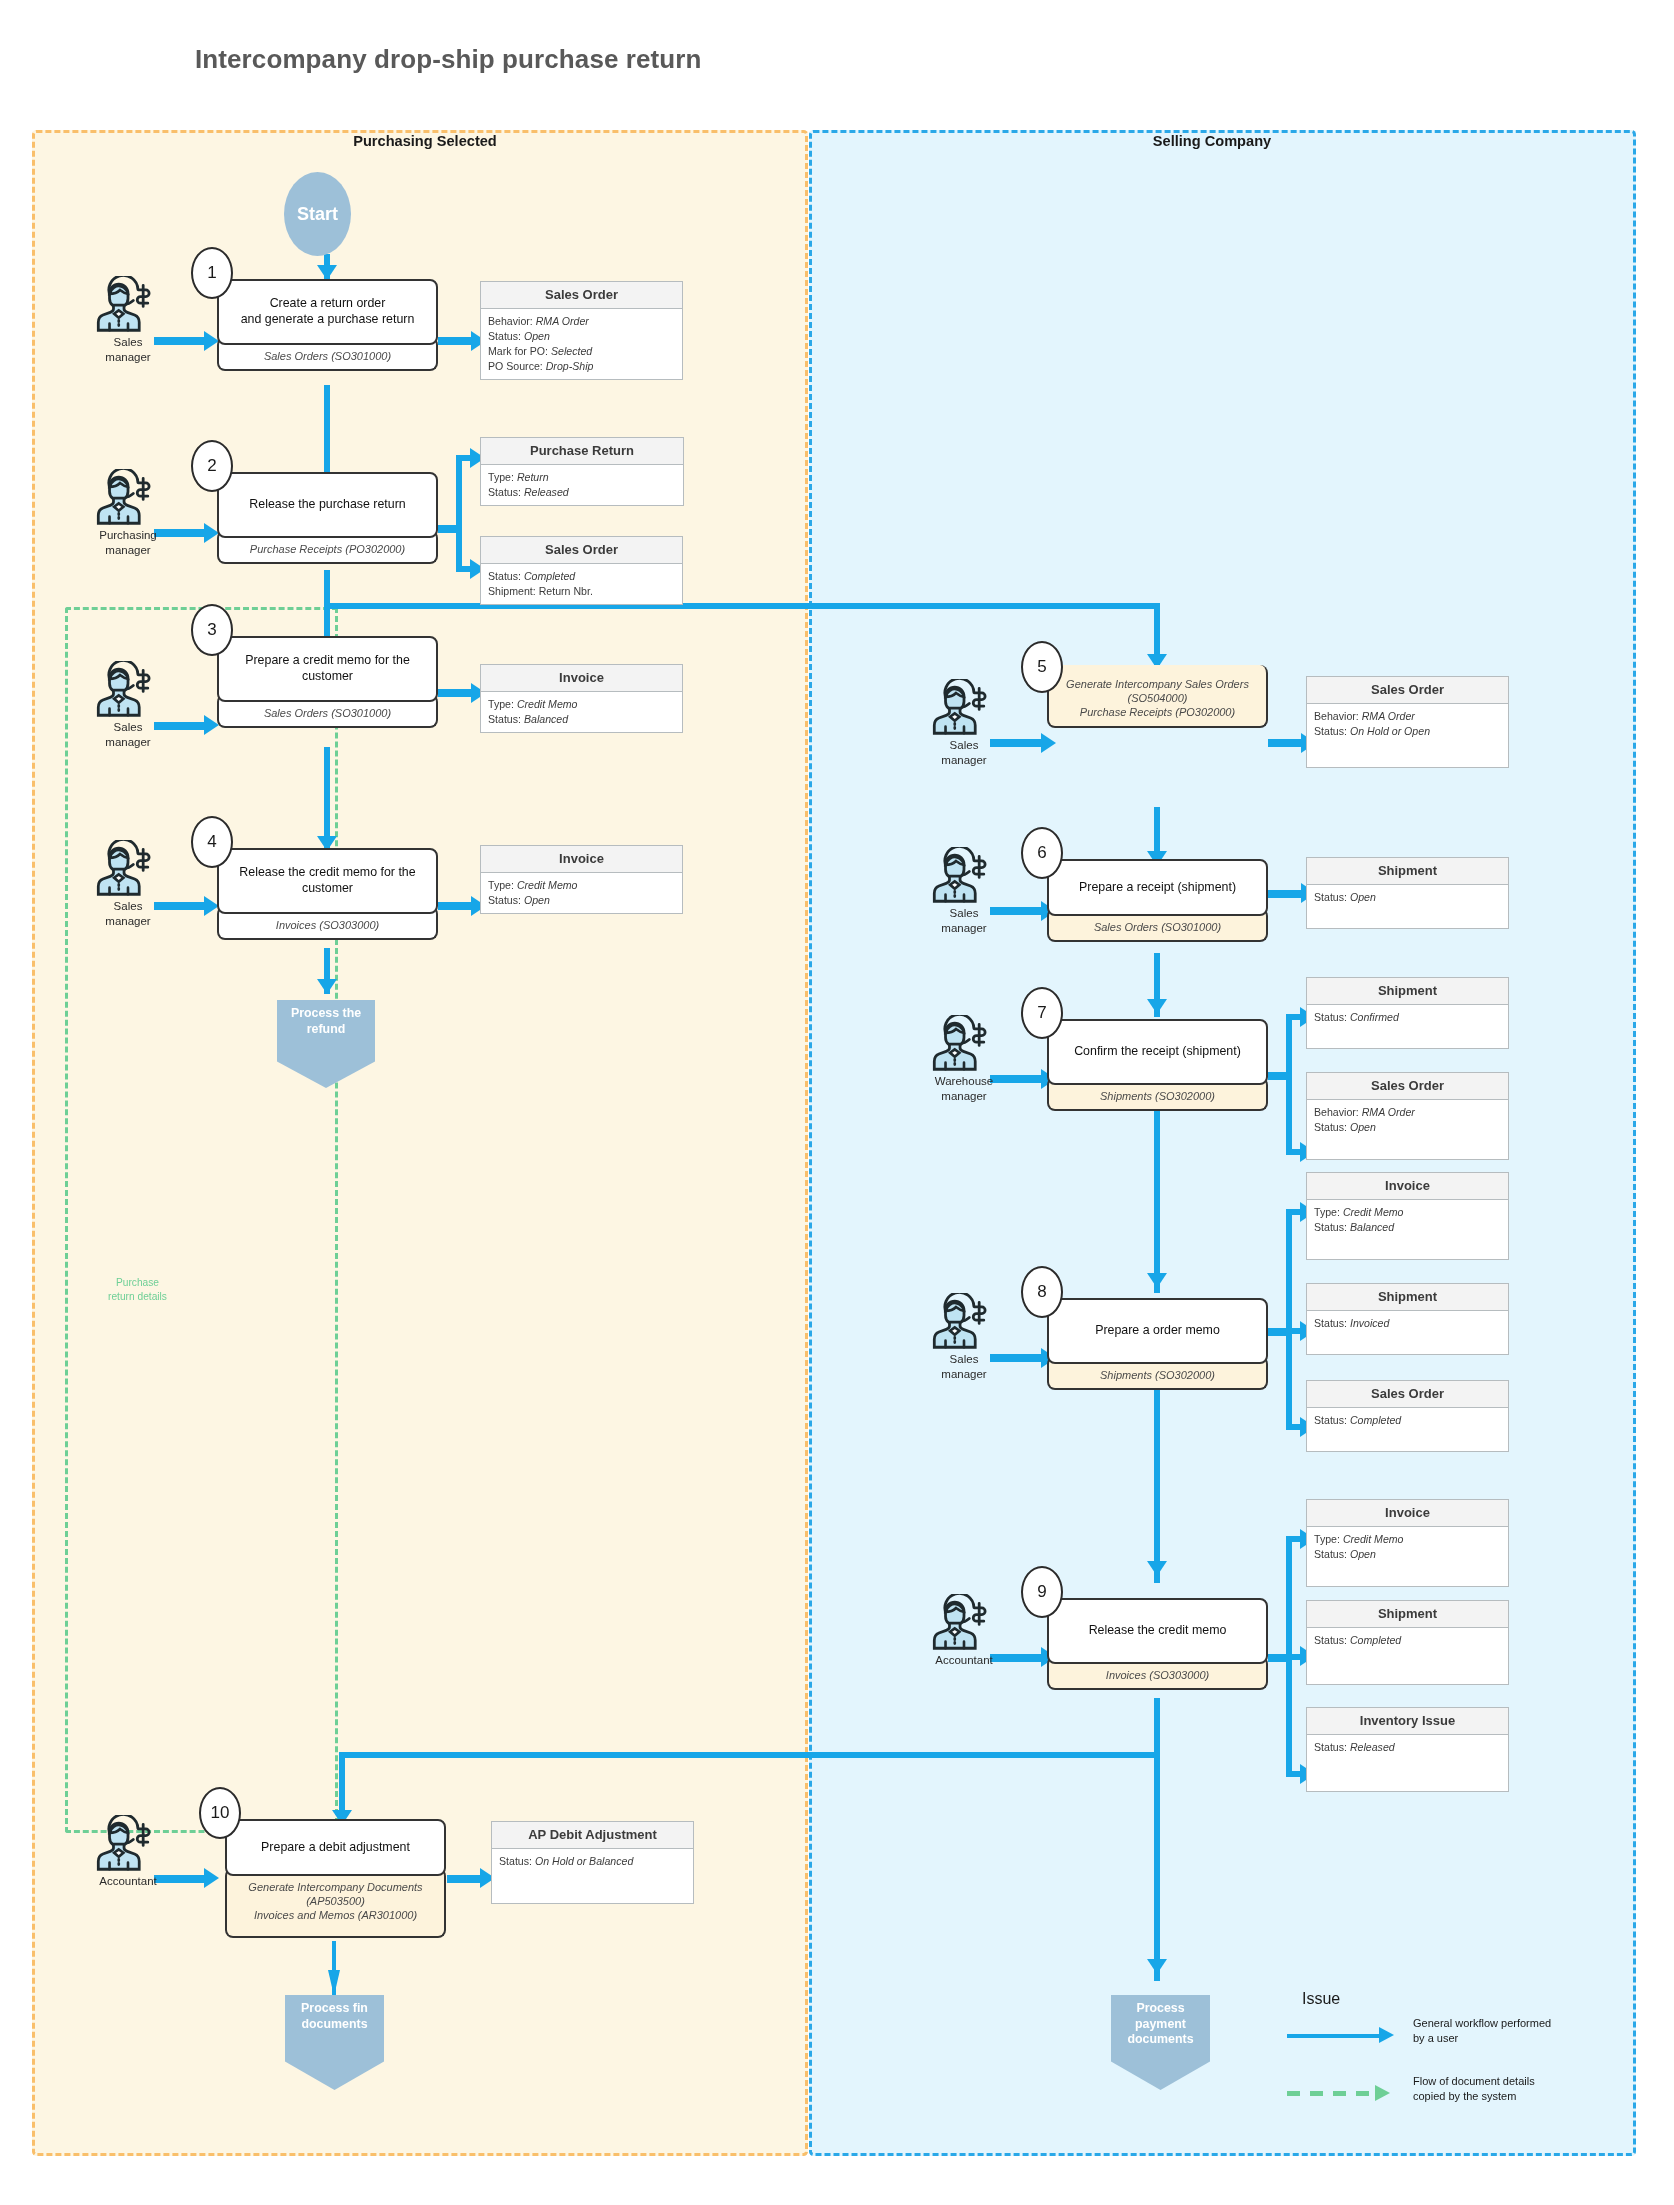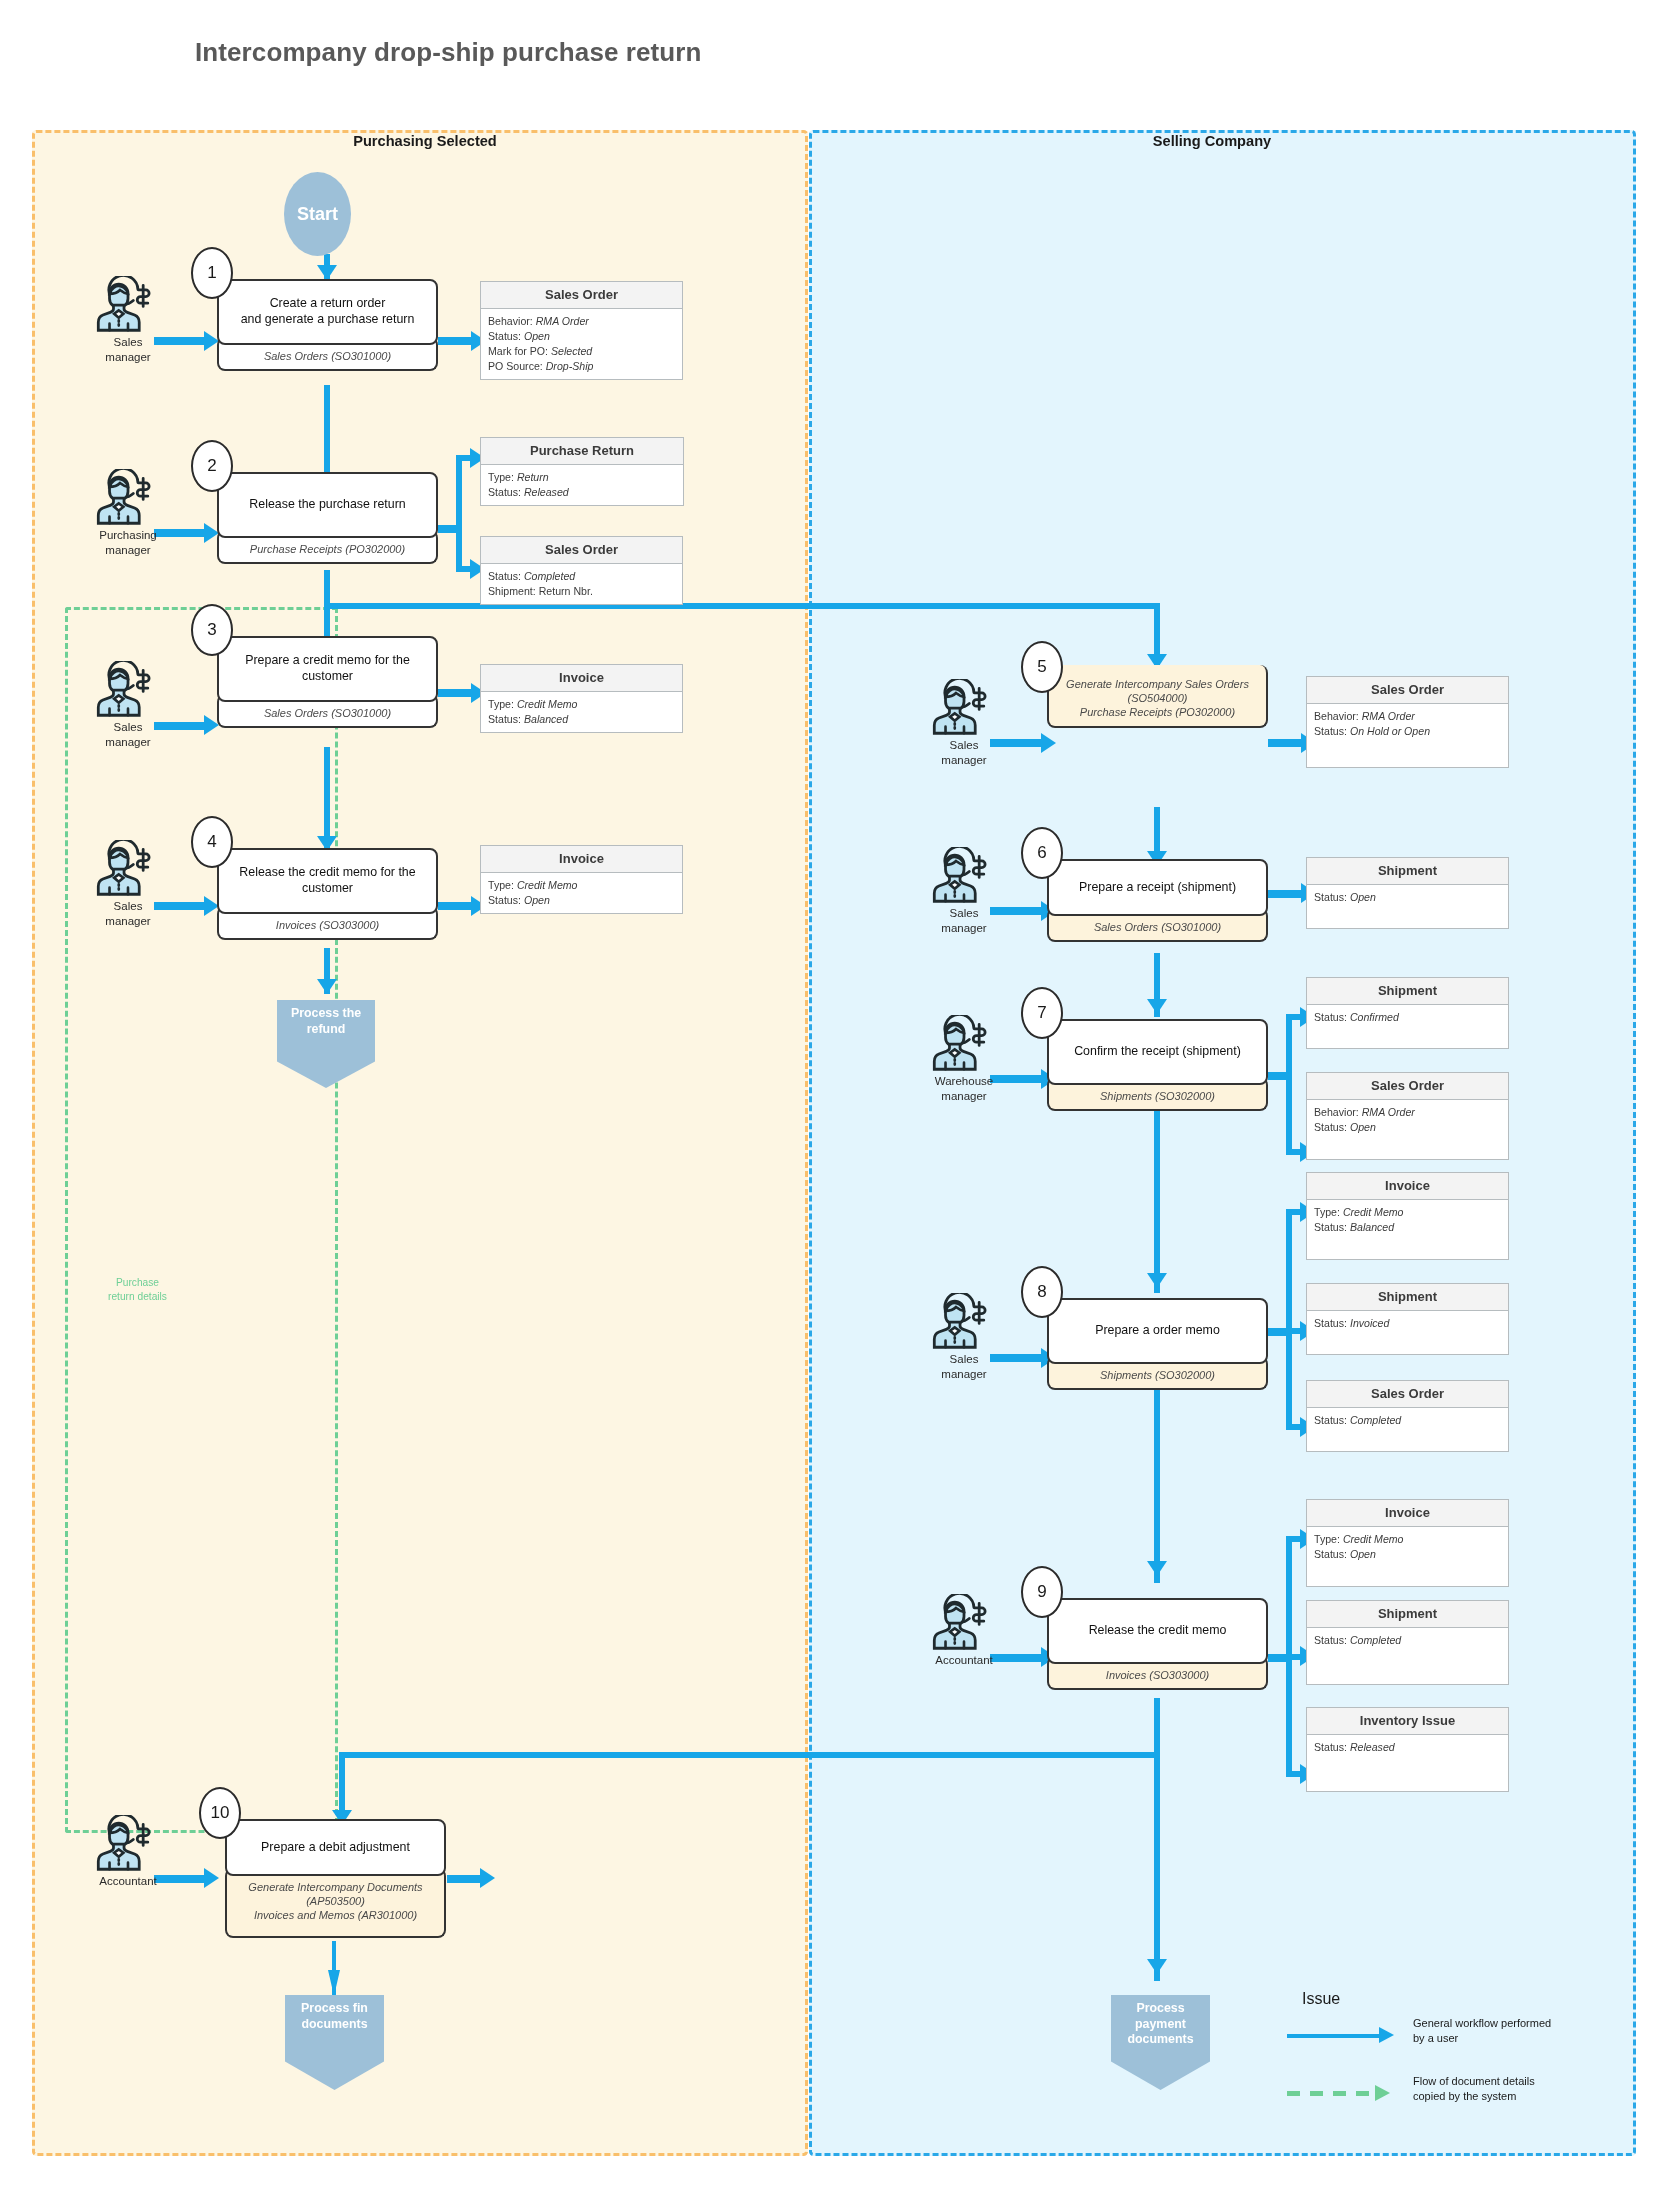--- a/index.html
+++ b/index.html
@@ -1,20 +1,20 @@
 <!DOCTYPE html>
 <html style="font-size:7px"><head>
 <meta charset="utf-8">
 <style>
   html,body{margin:0;padding:0;background:#ffffff;}
   body{font-family:"Liberation Sans", sans-serif;}
   #stage{position:relative;width:1675px;height:2205px;background:#fff;overflow:hidden;}
 
   
-  .page-title{position:absolute;left:195px;top:37px;font-size:26px;font-weight:bold;color:#595959;letter-spacing:0.1px;}
+  .page-title{position:absolute;left:195px;top:44px;font-size:26px;font-weight:bold;color:#595959;letter-spacing:0.1px;}
 
   
   .lane{position:absolute;border-style:dashed;border-width:3.1px;border-radius:4.4px;box-sizing:border-box;}
   .lane-left{left:32px;top:130px;width:776px;height:2026px;background:#fdf6e3;border-color:#f9bf6b;}
   .lane-right{left:809px;top:130px;width:827px;height:2026px;background:#e3f5fd;border-color:#2aa8e8;}
   .lane-title{position:absolute;font-size:14.6px;font-weight:bold;color:#1a1a1a;text-align:center;}
   .lane-title-left{left:248px;top:133px;width:354px;}
   .lane-title-right{left:1035px;top:133px;width:354px;}
 
   
@@ -554,20 +554,26 @@
     </div>
   </div>
 
   <div class="doc" style="left:1306px;top:1707px;width:203px;">
     <div class="doc-h">Inventory Issue</div>
     <div class="doc-b" style="min-height:46px;">
       <div><span>Status:</span> <i>Released</i></div>
     </div>
   </div>
 
+  <div class="doc" style="left:491px;top:1821px;width:203px;">
+    <div class="doc-h">AP Debit Adjustment</div>
+    <div class="doc-b" style="min-height:44px;">
+      <div><span>Status:</span> <i>On Hold or Balanced</i></div>
+    </div>
+  </div>
 
   <div class="banner" style="left:277px;top:1000px;width:98px;height:88px;">Process the<br>refund</div>
   <div class="banner" style="left:285px;top:1995px;width:99px;height:95px;">Process fin<br>documents</div>
   <div class="banner" style="left:1111px;top:1995px;width:99px;height:95px;">Process<br>payment<br>documents</div>
 
   <div class="legend-title" style="left:1302px;top:1990px;">Issue</div>
   <div class="legend-solid" style="left:1287px;top:2034px;width:95px;"></div>
   <div class="legend-arrow-blue" style="left:1379px;top:2027px;"></div>
   <div class="legend-txt" style="left:1413px;top:2016px;">General workflow performed<br>by a user</div>
   <div class="legend-dash" style="left:1287px;top:2091px;width:88px;"></div>

